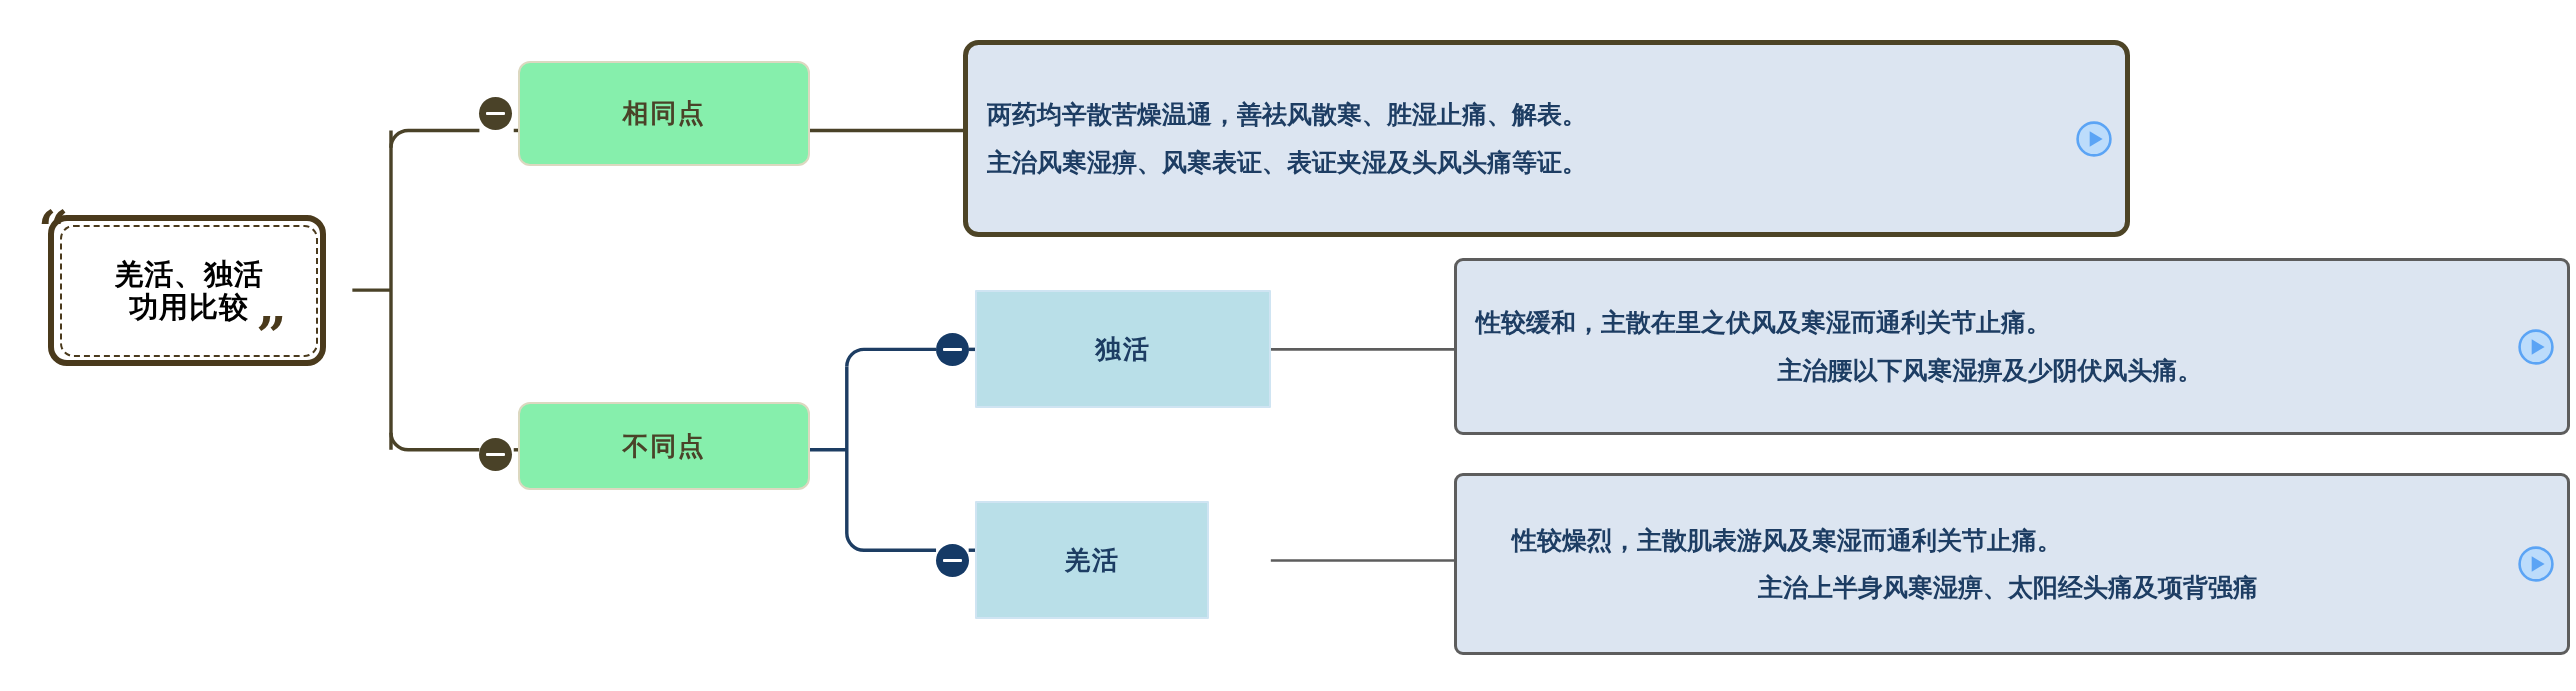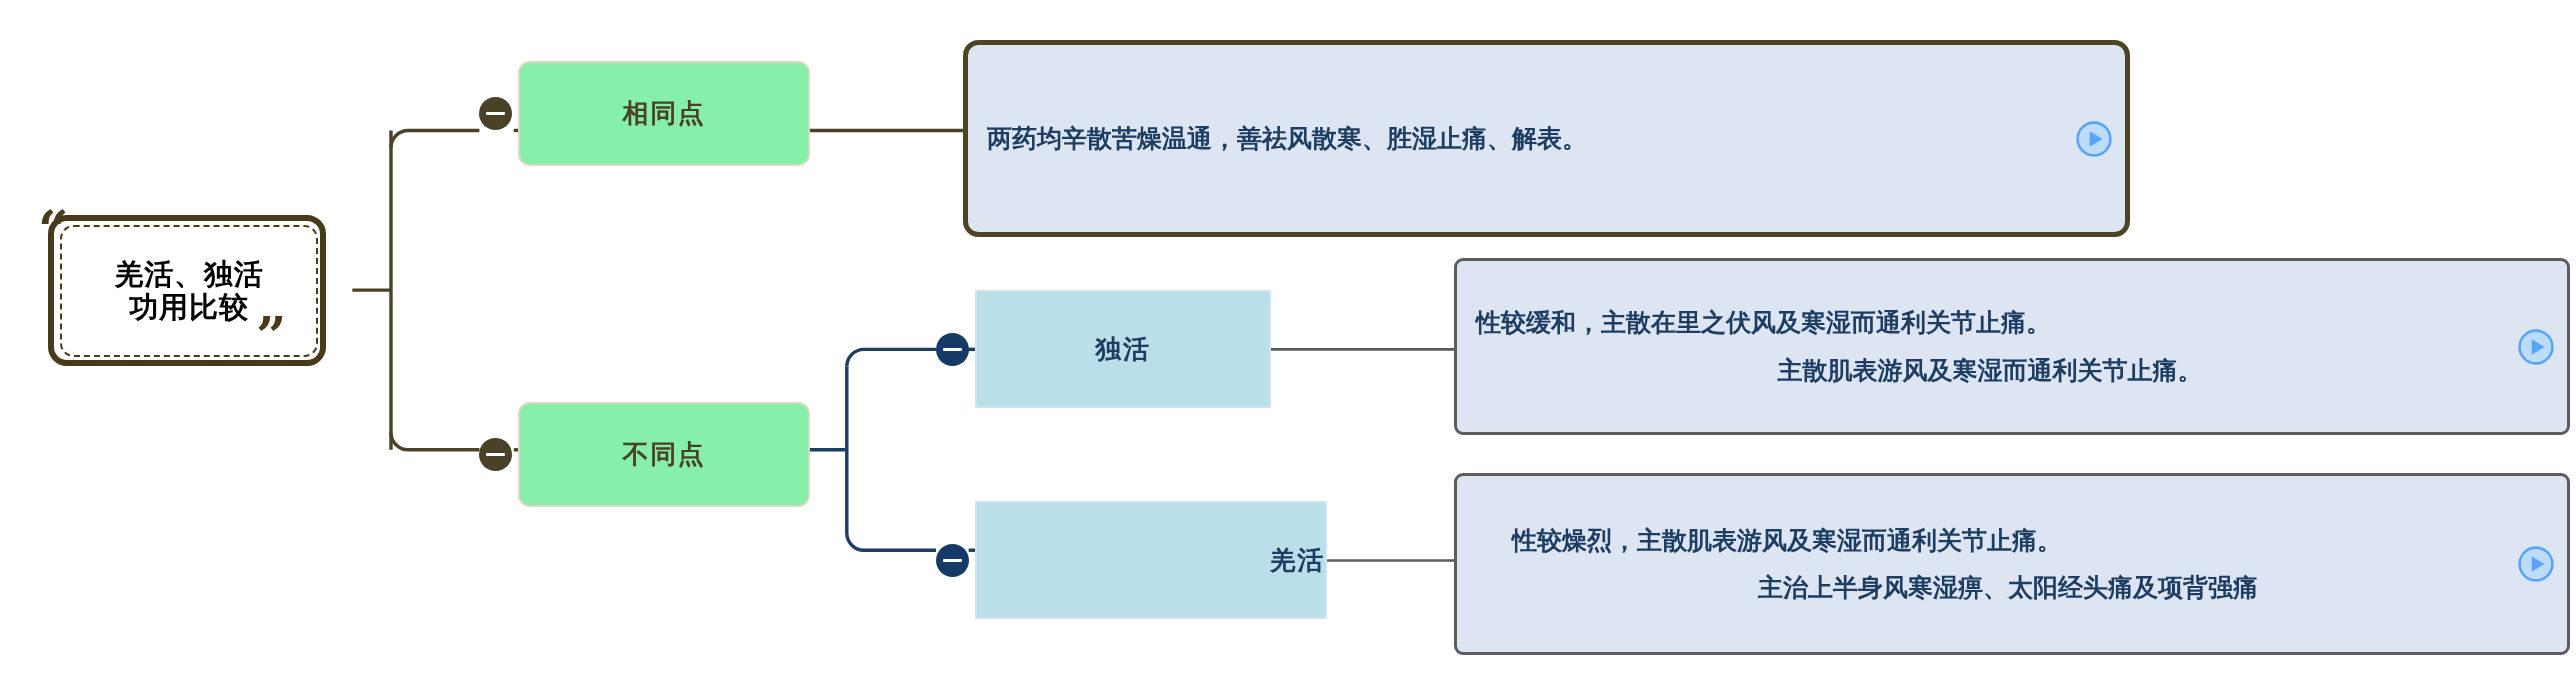--- a/index.html
+++ b/index.html
@@ -89,40 +89,40 @@
     display: flex;
     align-items: center;
     justify-content: center;
     color: #4a4228;
     font-weight: bold;
     font-size: 26px;
     letter-spacing: 1.7px;
     white-space: nowrap;
   }
   #node-same { left: 518px; top: 61px; width: 292px; height: 105px; }
-  #node-diff { left: 518px; top: 402px; width: 292px; height: 105px; }
+  #node-diff { left: 518px; top: 402px; width: 292px; height: 88px; }
 
   
   .lvl2-box {
     position: absolute;
     background: #b9dfe8;
     border: 2.6px solid #cfe4f2;
     border-radius: 1px;
     box-sizing: border-box;
     display: flex;
     align-items: center;
     justify-content: center;
     color: #1d3d63;
     font-weight: bold;
     font-size: 26px;
     letter-spacing: 1.7px;
     white-space: nowrap;
   }
   #node-duhuo   { left: 975px; top: 290px; width: 296px; height: 118px; }
-  #node-qianghuo{ left: 975px; top: 501px; width: 352px; height: 118px; justify-content: flex-end; }
+  #node-qianghuo{ left: 975px; top: 501px; width: 234px; height: 118px; }
 
   
   .toggle {
     position: absolute;
     width: 33px; height: 33px;
     border-radius: 50%;
     display: flex;
     align-items: center;
     justify-content: center;
   }
@@ -245,33 +245,34 @@
   <div class="toggle toggle-navy" id="tog-qianghuo">
     <div class="bar"></div>
   </div>
   <div class="lvl2-box" id="node-qianghuo">
     <span>羌活</span>
   </div>
 
   <div class="card card-olive" id="card-same">
     <div class="card-body">
       <span class="card-line">两药均辛散苦燥温通，善祛风散寒、胜湿止痛、解表。</span>
+      <span class="card-line">主治风寒湿痹、风寒表证、表证夹湿及头风头痛等证。</span>
     </div>
     <div class="card-play">
       <svg class="play-icon" width="38" height="38" viewBox="0 0 44 44">
         <circle cx="22" cy="22" r="19" fill="#bcdcfb" stroke="#5ba4f5" stroke-width="3"></circle>
         <path d="M17,13 L32,22 L17,31 Z" fill="#5ba4f5"></path>
       </svg>
     </div>
   </div>
 
   <div class="card card-gray" id="card-duhuo">
     <div class="card-body">
       <span class="card-line">性较缓和，主散在里之伏风及寒湿而通利关节止痛。</span>
-      <span class="card-line line-center">主散肌表游风及寒湿而通利关节止痛。</span>
+      <span class="card-line line-center">主治腰以下风寒湿痹及少阴伏风头痛。</span>
     </div>
     <div class="card-play">
       <svg class="play-icon" width="38" height="38" viewBox="0 0 44 44">
         <circle cx="22" cy="22" r="19" fill="#bcdcfb" stroke="#5ba4f5" stroke-width="3"></circle>
         <path d="M17,13 L32,22 L17,31 Z" fill="#5ba4f5"></path>
       </svg>
     </div>
   </div>
 
   <div class="card card-gray" id="card-qiang">

